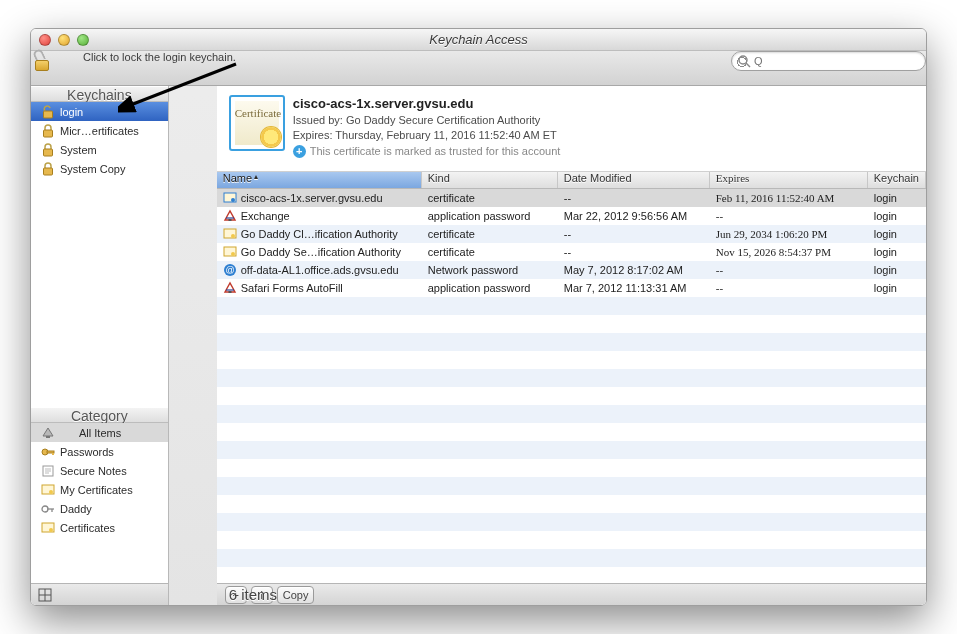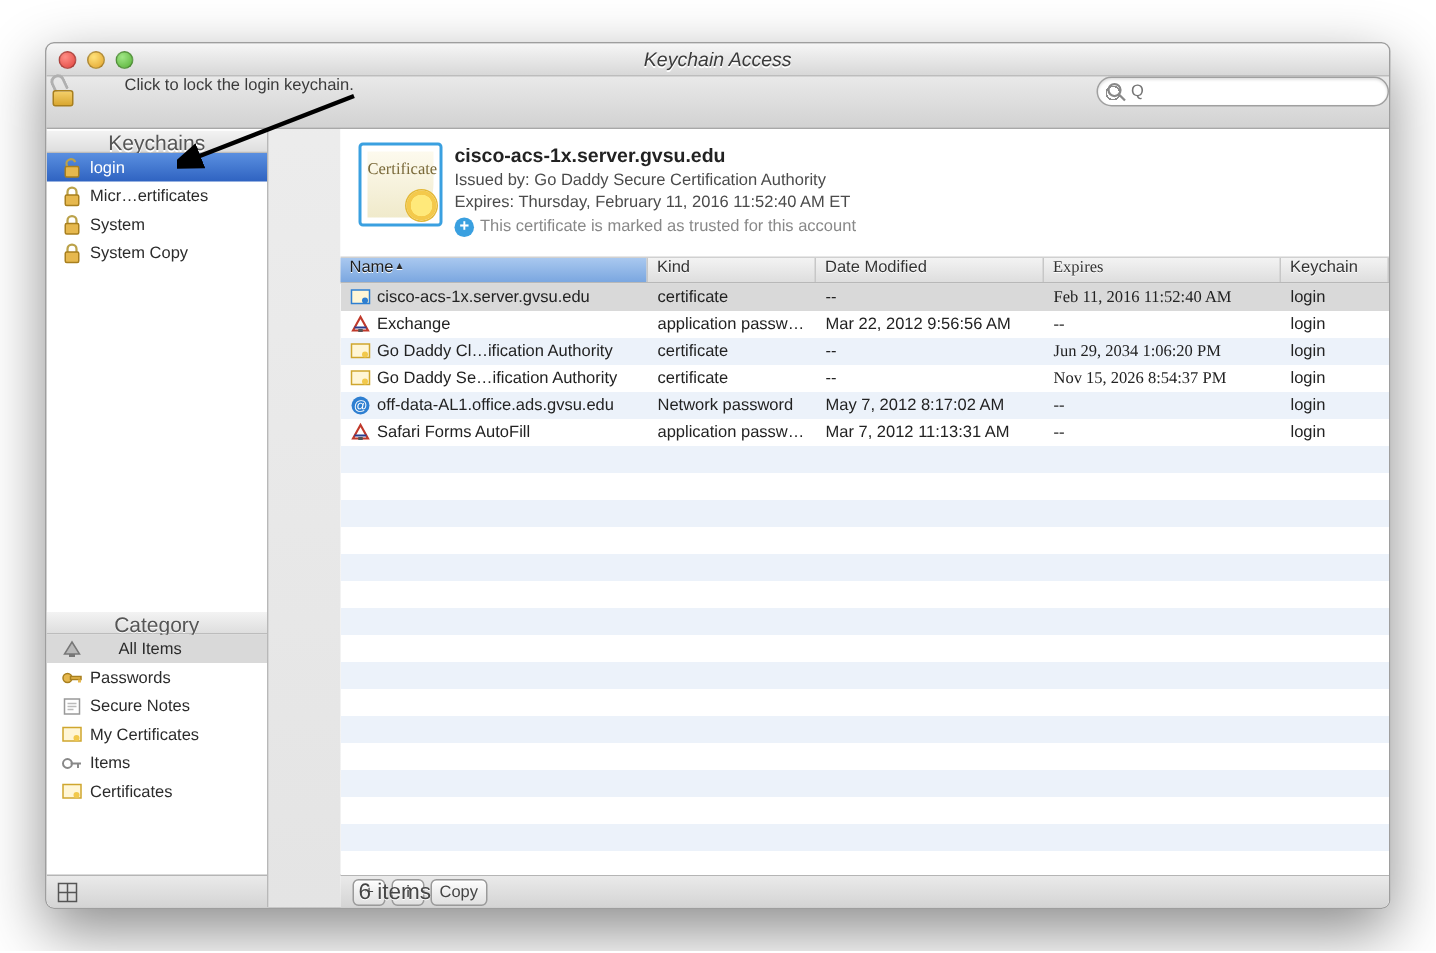--- a/index.html
+++ b/index.html
@@ -108,21 +108,21 @@
   .table-head {
     height: 17px; display: flex; background: linear-gradient(#f3f3f3,#dedede);
     border-bottom: 1px solid #b8b8b8; font-size: 11px; color: #333;
   }
   .th {
     border-right: 1px solid #c7c7c7; padding: 0 6px; display: flex; align-items: flex-start; gap: 2px;
     text-shadow: 0 1px 0 #fff;
   }
   .th.sort { background: linear-gradient(#a9c8ef,#7ba7e0); color: #1c1c1c; }
   .col-name { width: 205px; }
-  .col-kind { width: 112px; }
+  .col-kind { width: 136px; }
   .col-mod  { width: 152px; }
   .col-exp  { width: 158px; font-family: Liberation Serif, serif; }
   .col-key  { flex: 1; }
   .sort-arrow { font-size: 8px; color: #2b2b2b; }
 
   .rows { flex: 1; overflow: auto; background: #fff; position: relative;}
   .row {
     height: 18px; display: flex; align-items: center; font-size: 11px; color: #222;
   }
   .row:nth-child(odd) { background: #ecf2fa; }
@@ -287,21 +287,21 @@
             <span>My Certificates</span>
           </div>
           <div class="side-item">
             <span class="ico">
               <svg viewBox="0 0 14 14" width="14" height="14">
                 <circle cx="4" cy="7" r="3" fill="none" stroke="#888" stroke-width="1.3"></circle>
                 <line x1="6" y1="7" x2="13" y2="7" stroke="#888" stroke-width="1.3"></line>
                 <line x1="11" y1="7" x2="11" y2="10" stroke="#888" stroke-width="1.3"></line>
               </svg>
             </span>
-            <span>Items</span>
+            <span>Daddy</span>
           </div>
           <div class="side-item">
             <span class="ico">
               <svg viewBox="0 0 14 14" width="14" height="14">
                 <rect x="1" y="2" width="12" height="9" fill="#fff6d6" stroke="#cfa62e"></rect>
                 <circle cx="10" cy="9" r="2" fill="#f2c94c"></circle>
               </svg>
             </span>
             <span>Certificates</span>
           </div>

